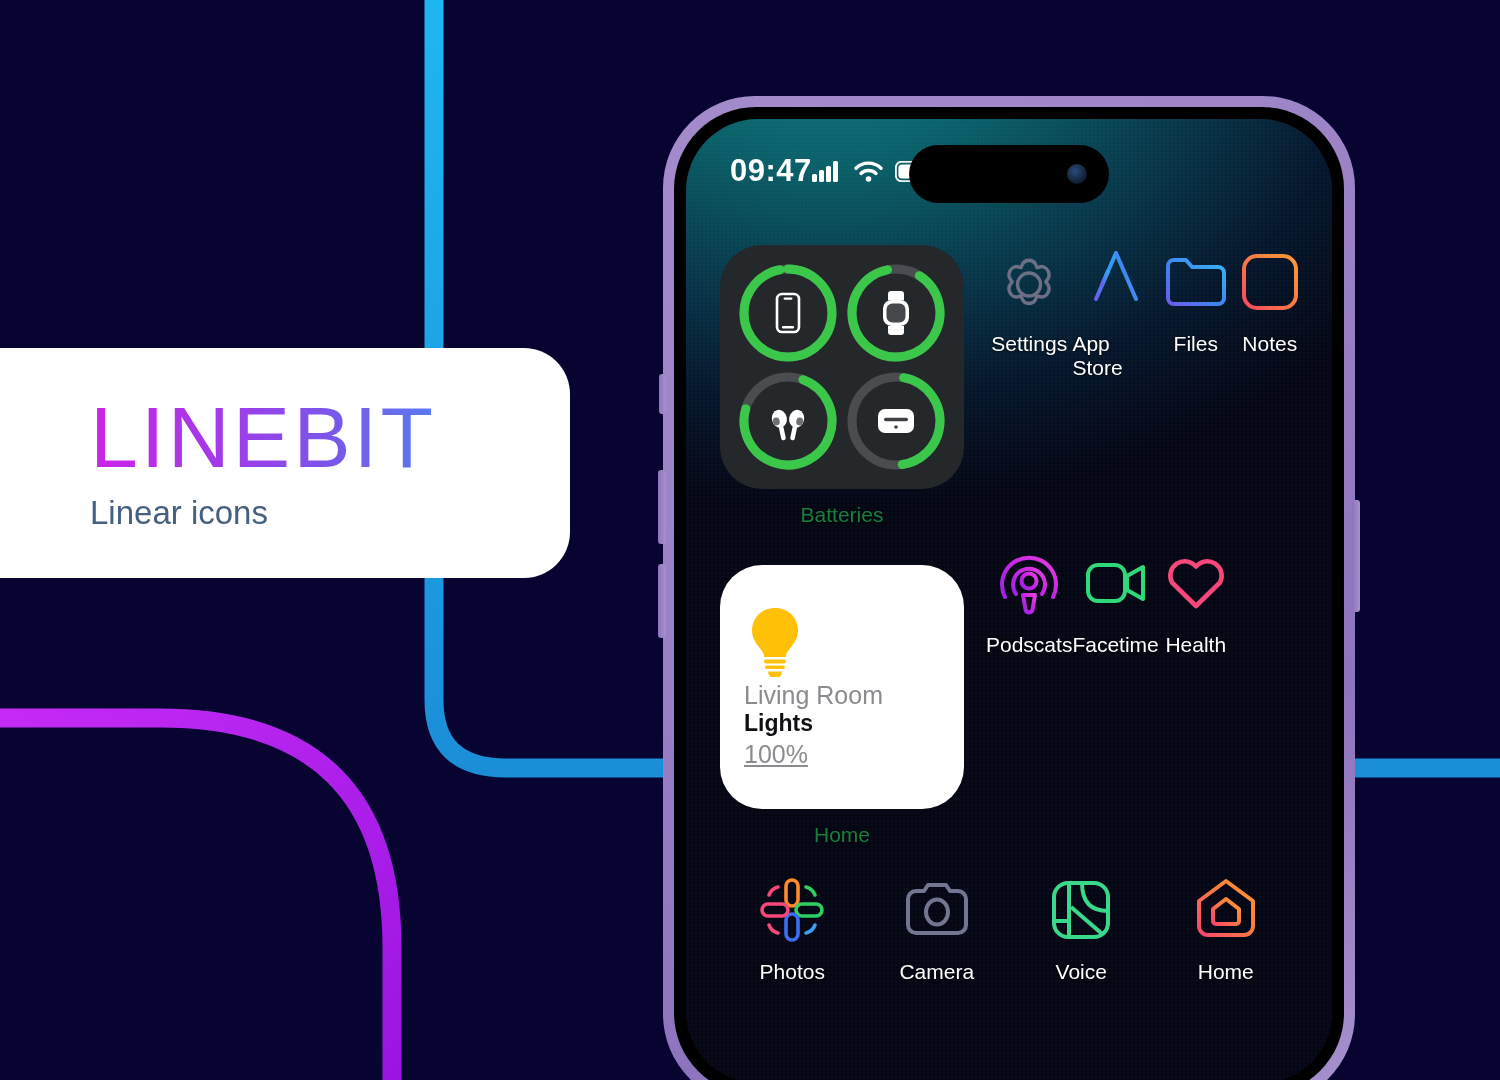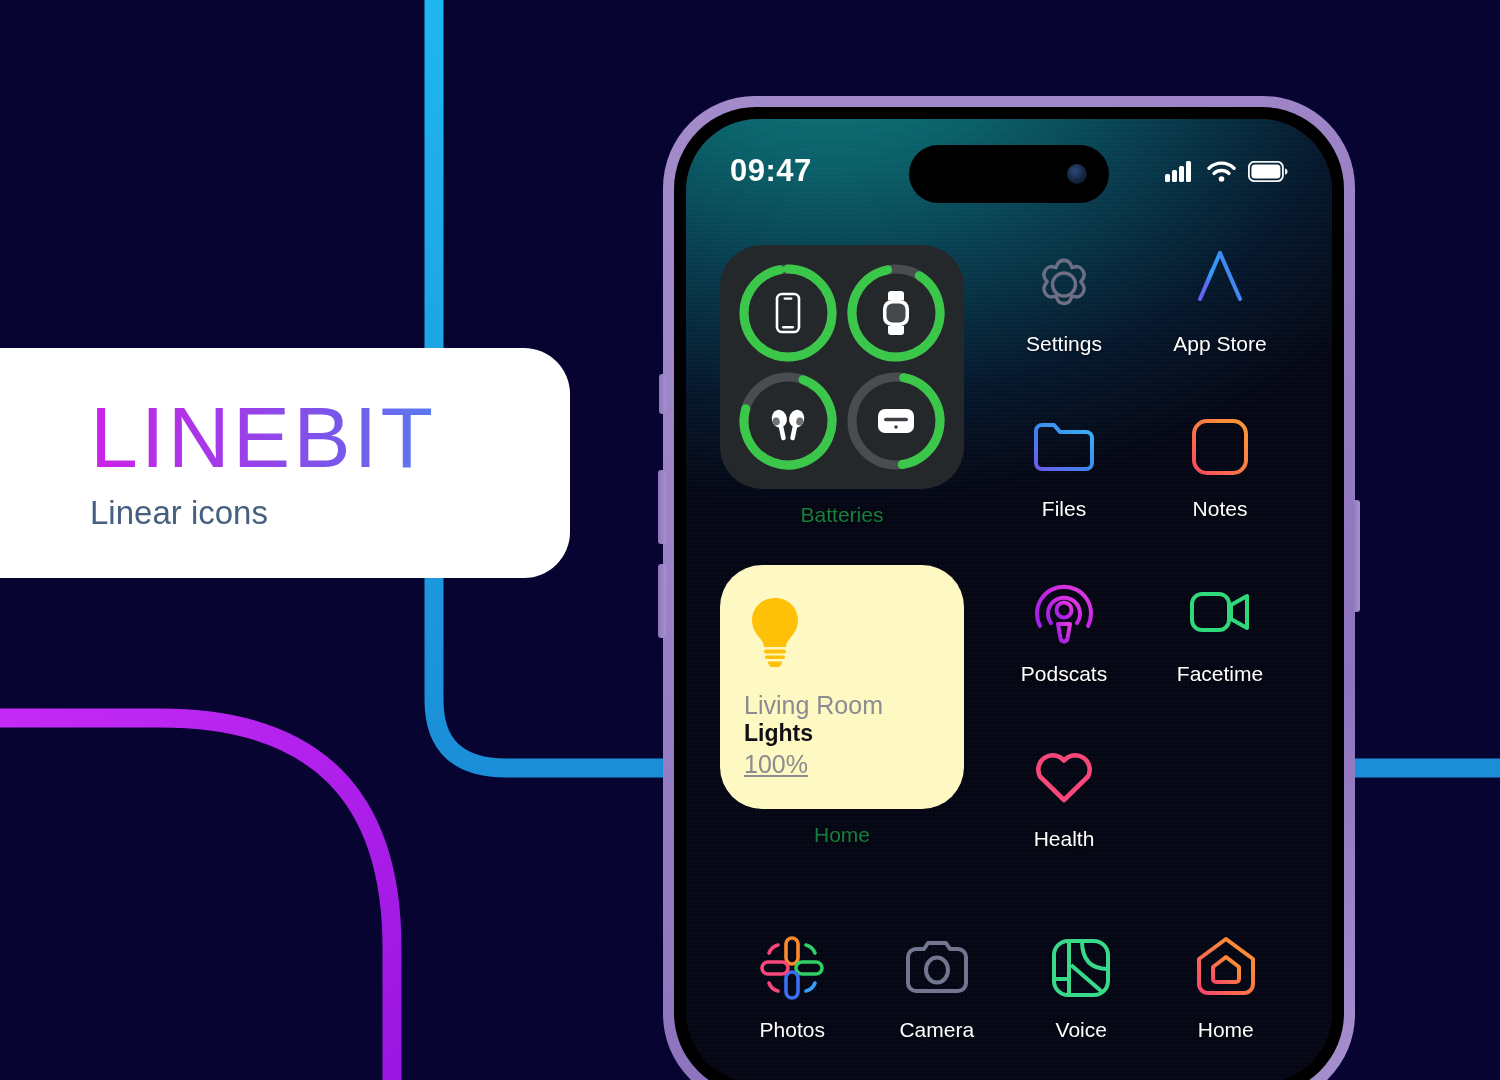--- a/index.html
+++ b/index.html
@@ -73,58 +73,58 @@
   
   .btn-side{ position:absolute; background:linear-gradient(90deg,#8d74bc,#a791cf); border-radius:3px; z-index:3;}
   .btn-mute{ left:-4px; top:278px; width:7px; height:40px; }
   .btn-vup { left:-5px; top:374px; width:8px; height:74px; }
   .btn-vdn { left:-5px; top:468px; width:8px; height:74px; }
   .btn-pwr { right:-5px; top:404px; width:8px; height:112px; }
 
   
   .statusbar{
     position:absolute; top:0; left:0; right:0; height:96px;
-    display:flex; align-items:center; justify-content:space-between;
+    display:flex; align-items:center; justify-content:flex-start;
     padding:0 44px; z-index:6;
   }
   .clock{ color:#fff; font-size:31px; font-weight:600; letter-spacing:.5px; margin-top:8px;}
   .status-right{ display:flex; align-items:center; gap:12px; margin-top:8px;}
 
   .dyn-island{
     position:absolute; top:26px; left:50%; transform:translateX(-50%);
     width:200px; height:58px; background:#000; border-radius:30px; z-index:7;
     display:flex; align-items:center; justify-content:flex-end; padding-right:22px;
   }
   .cam-lens{ width:20px; height:20px; border-radius:50%;
     background:radial-gradient(circle at 40% 35%, #2b4a7a 0%, #16253f 55%, #060a14 100%); }
 
   
   .home-grid{
     position:absolute; top:96px; left:0; right:0; bottom:0;
     padding:30px 34px 0 34px; z-index:6;
   }
   .top-section{ display:flex; gap:22px; }
   .widget-col{ width:244px; }
-  .apps-col{ flex:1; display:grid; grid-template-columns:1fr 1fr; }
+  .apps-col{ flex:1; display:grid; grid-template-columns:1fr 1fr 1fr 1fr; }
 
   .widget{
     width:244px; height:244px; border-radius:42px; overflow:hidden;
   }
   .widget-batt{
     background:#25282b;
     display:grid; grid-template-columns:1fr 1fr; grid-template-rows:1fr 1fr;
     place-items:center;
     padding:14px;
   }
   .widget-label{
     text-align:center; color:#15803d; font-size:21px; margin-top:14px; font-weight:400;
     text-shadow:0 1px 3px rgba(0,0,0,.7);
   }
   .widget-home{
-    background:#fef9c3; padding:30px 24px;
+    background:#ffffff; padding:40px 24px;
     display:flex; flex-direction:column;
   }
   .hw-room{ font-size:25px; color:#8b8b90; margin-top:auto; }
   .hw-device{ font-size:23px; color:#101014; font-weight:bold; margin-top:0; }
   .hw-pct{ font-size:25px; color:#8b8b90; margin-top:3px;text-decoration:underline; }
 
   .app{
     display:flex; flex-direction:column; align-items:center; justify-content:flex-start;
     height:165px;
   }

